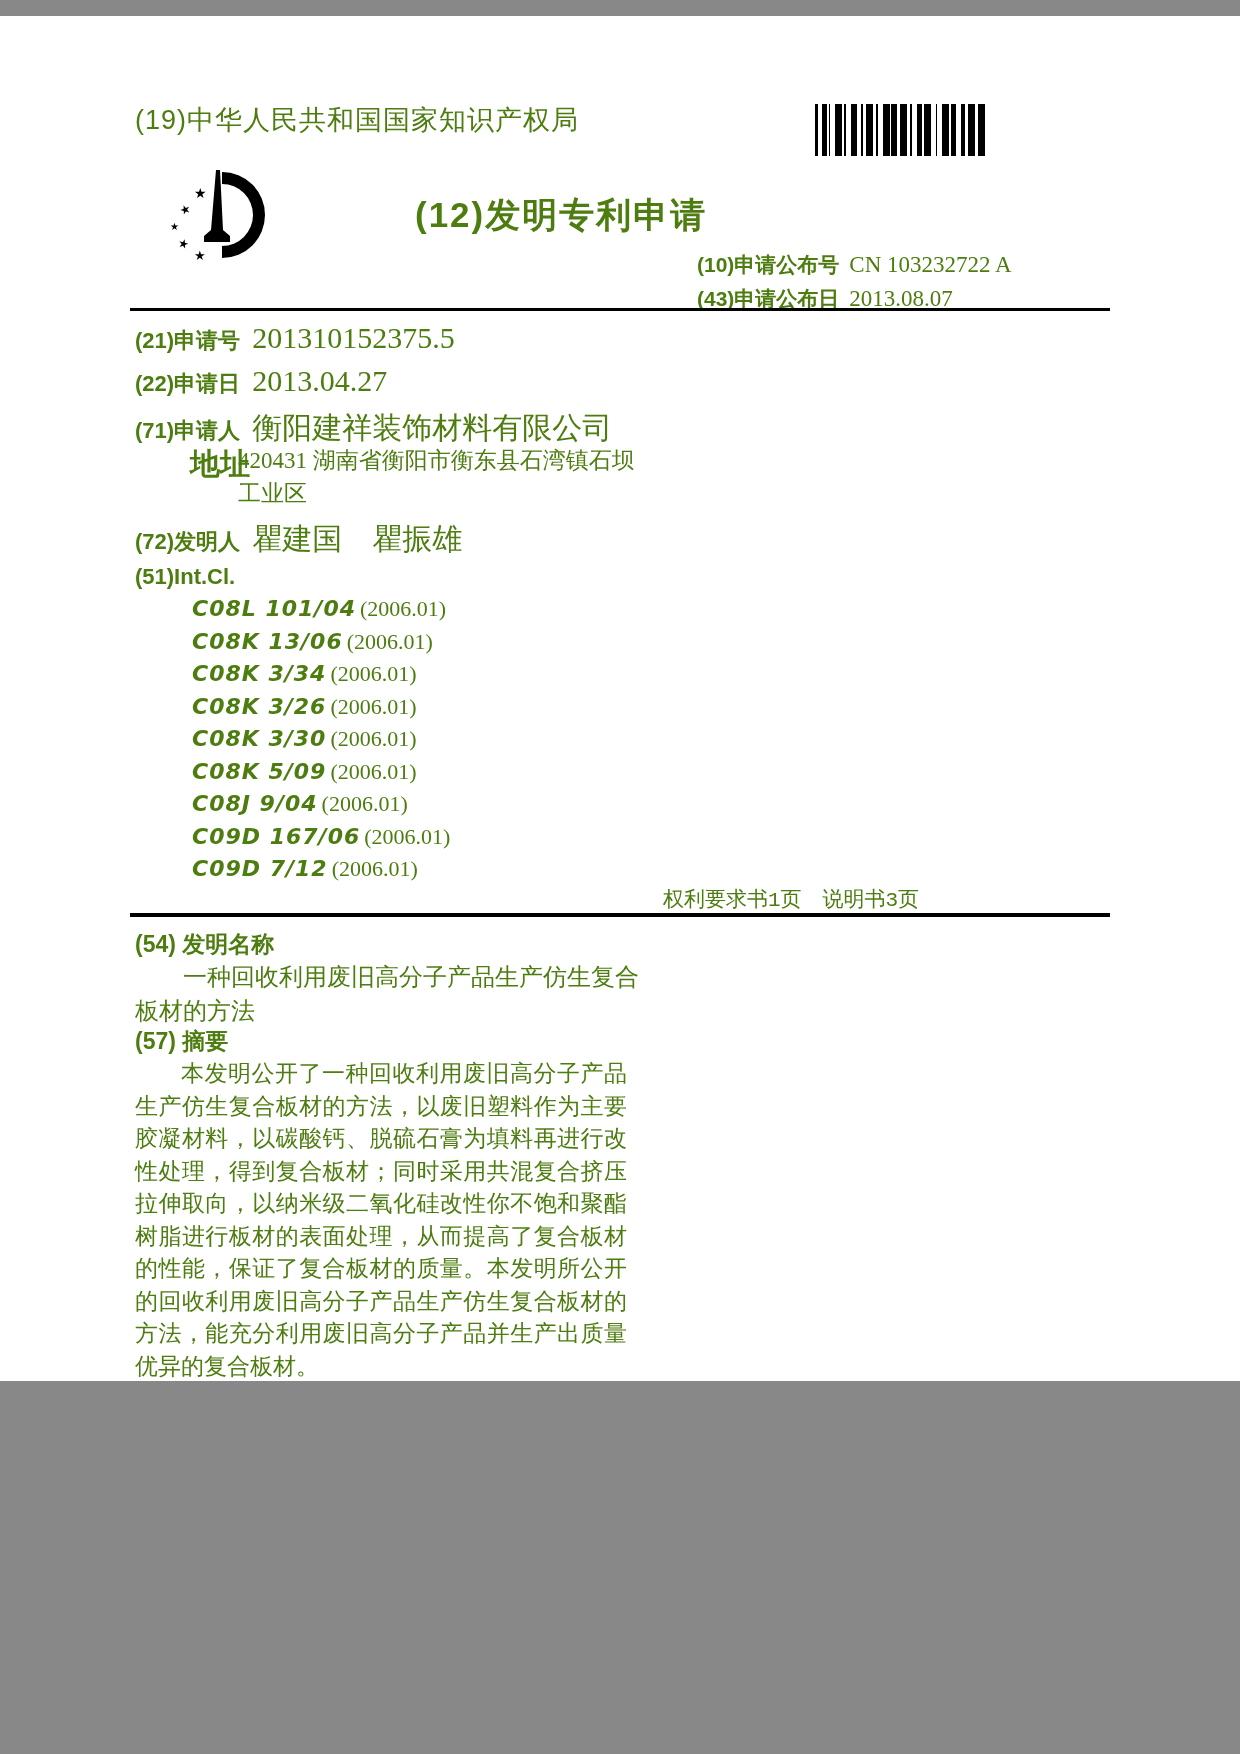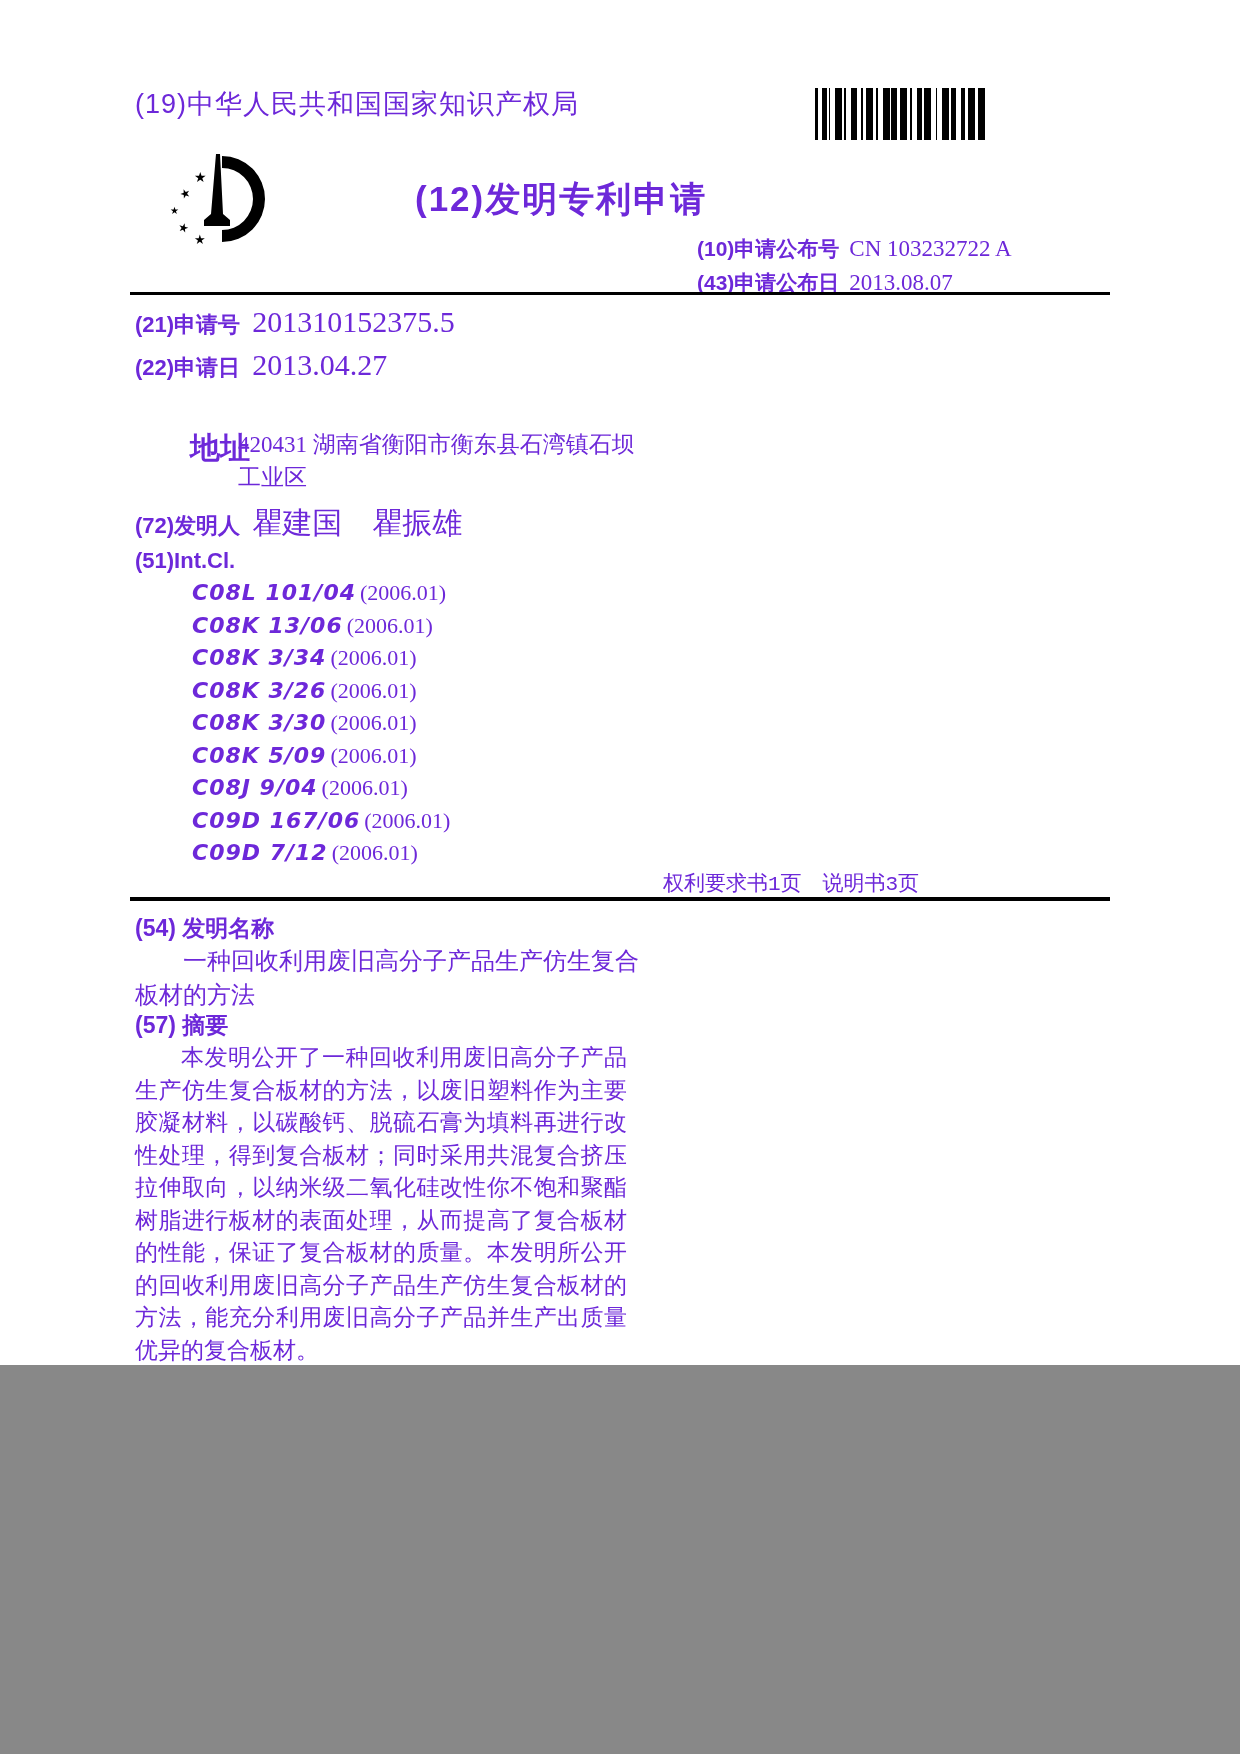--- a/index.html
+++ b/index.html
@@ -1,22 +1,22 @@
 <!DOCTYPE html>
 <html><head>
 <meta charset="utf-8">
 <style>
   html,body{margin:0;padding:0;background:#888;}
   .page{
     position:relative;
     width:1240px;height:1365px;
     background:#ffffff;
-    margin:0 auto;
+    margin:16px auto;
     font-family:"Liberation Sans",sans-serif;
-    color:#6d28d9;
+    color:#4d7c0f;
     overflow:hidden;
   }
   .abs{position:absolute;}
   .lbl{font-weight:bold;font-family:Liberation Sans, sans-serif;}
   .val{font-family:"Liberation Serif","DejaVu Serif",serif;}
   .office-line{top:86px;left:135px;font-size:27px;font-weight:500;letter-spacing:1px;}
   .barcode{
     top:88px;left:815px;width:170px;height:52px;
     background-image:linear-gradient(90deg,
       #000 0 2%,#fff 2% 4%,#000 4% 7%,#fff 7% 8%,#000 8% 9%,#fff 9% 12%,
@@ -95,20 +95,23 @@
   <div class="abs rule rule1"></div>
 
   <div class="abs biblio-line" style="top:305px">
     <span class="lbl">(21)申请号</span><span class="val">201310152375.5</span>
   </div>
 
   <div class="abs biblio-line" style="top:348px">
     <span class="lbl">(22)申请日</span><span class="val">2013.04.27</span>
   </div>
 
+  <div class="abs biblio-line" style="top:392px">
+    <span class="lbl">(71)申请人</span><span class="val">衡阳建祥装饰材料有限公司</span>
+  </div>
 
   <div class="abs addr-label lbl">地址</div>
   <div class="abs addr-value">420431 湖南省衡阳市衡东县石湾镇石坝工业区</div>
 
   <div class="abs biblio-line" style="top:503px">
     <span class="lbl">(72)发明人</span><span class="val">瞿建国　瞿振雄</span>
   </div>
 
   <div class="abs intcl-line lbl">(51)Int.Cl.</div>
 

